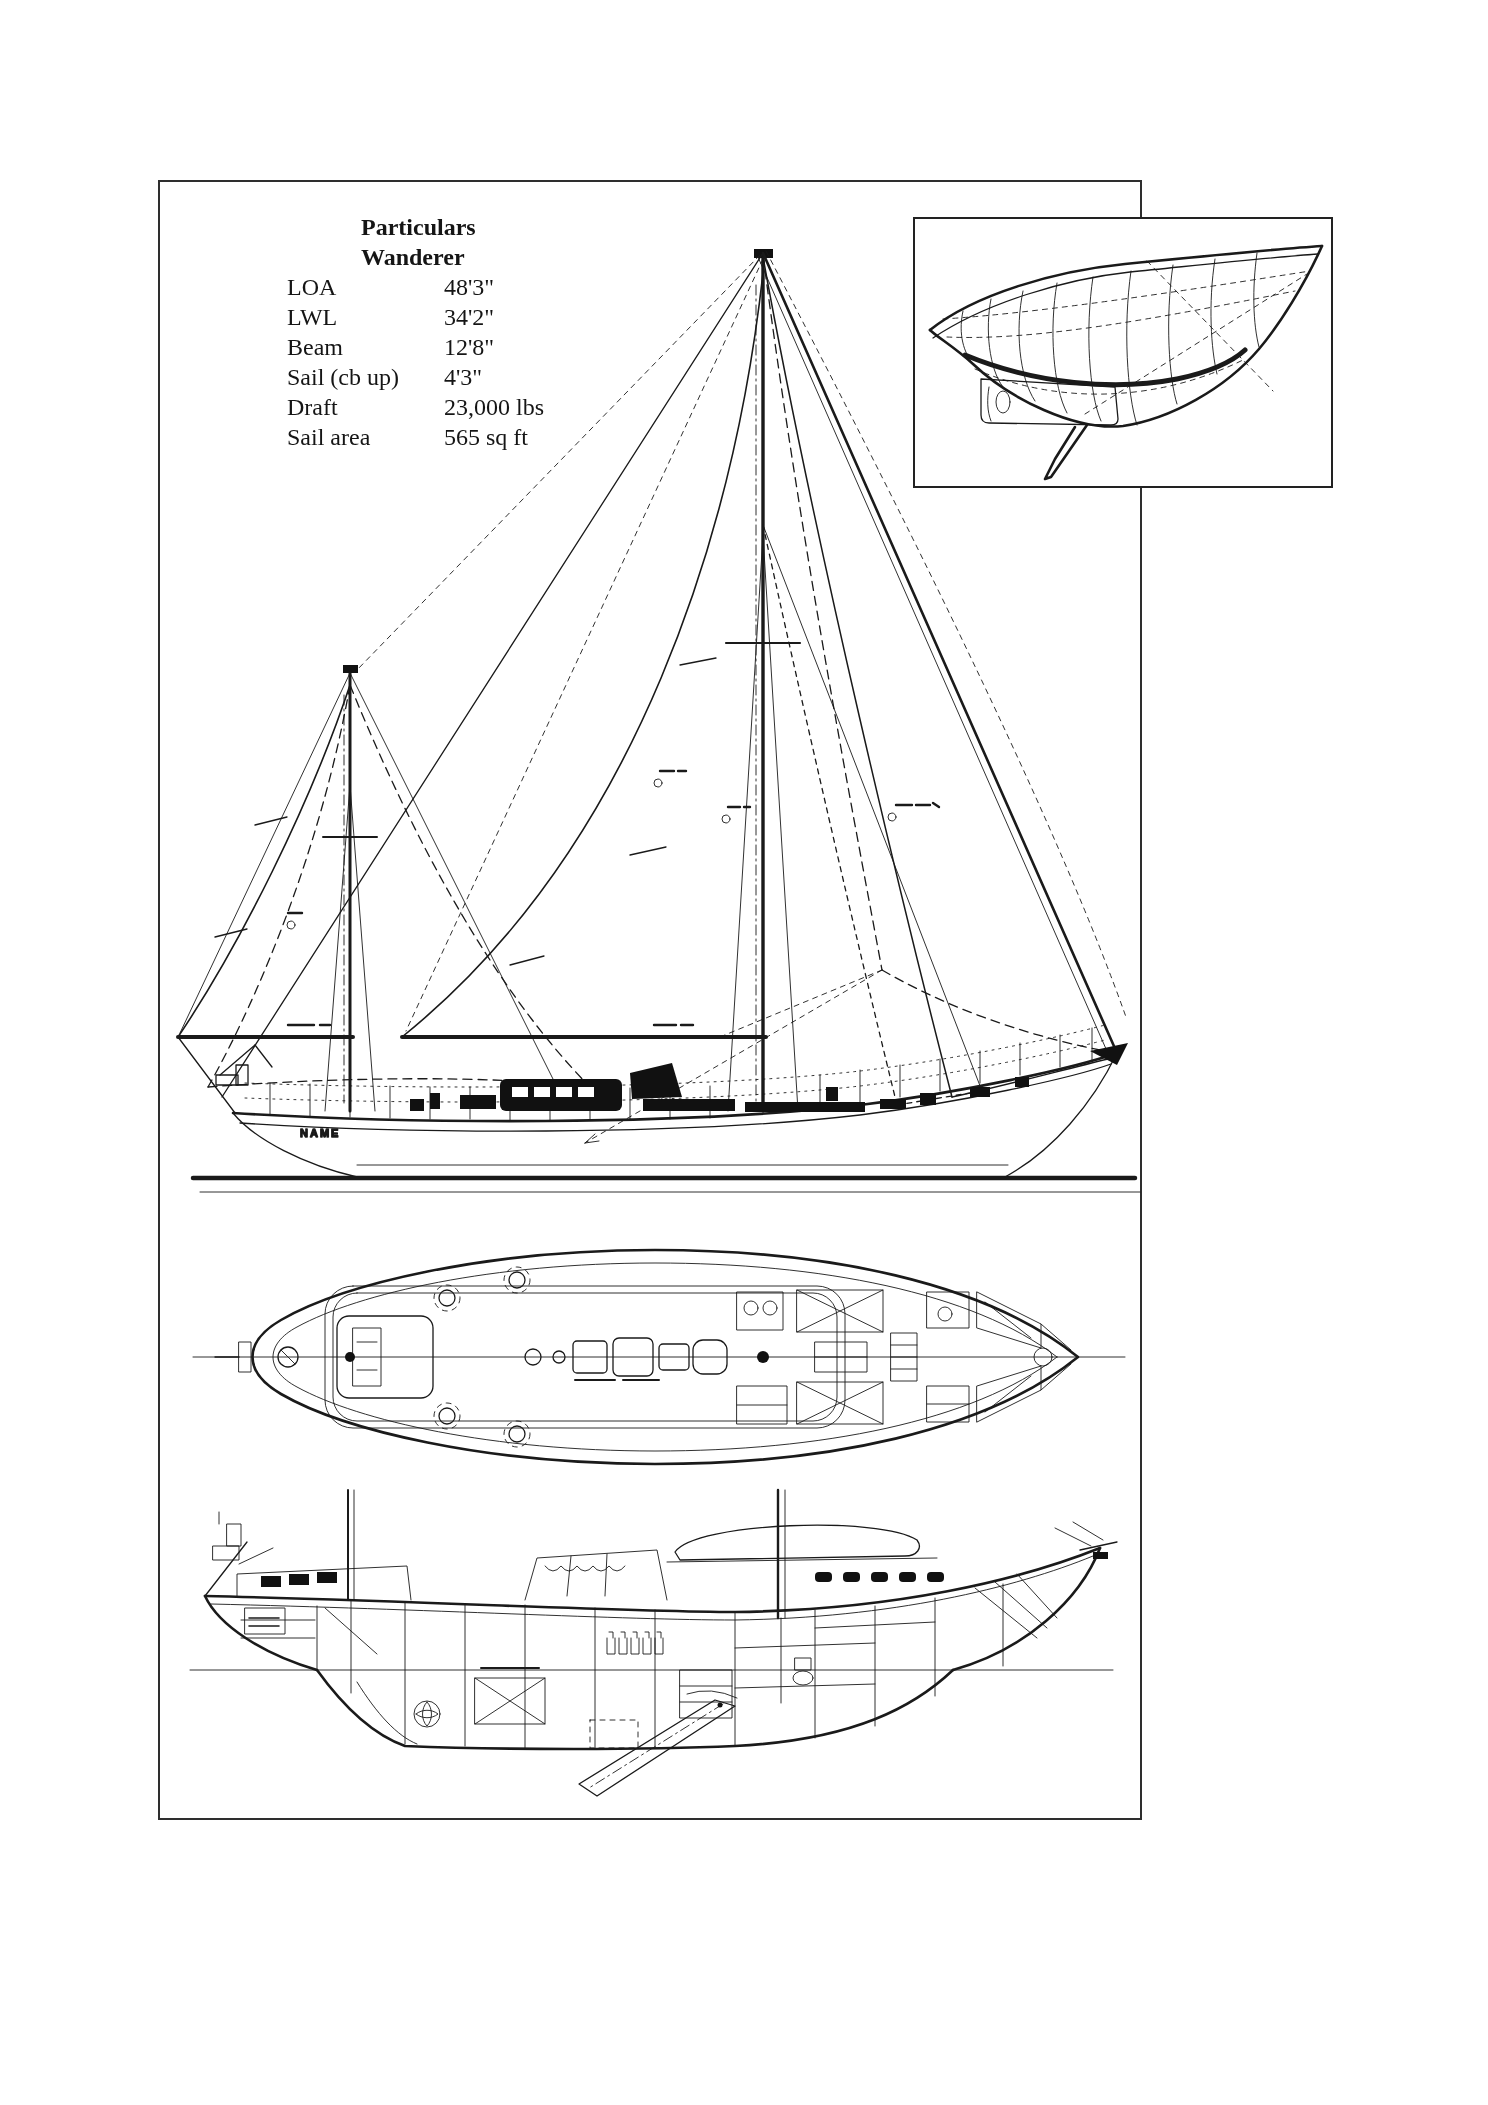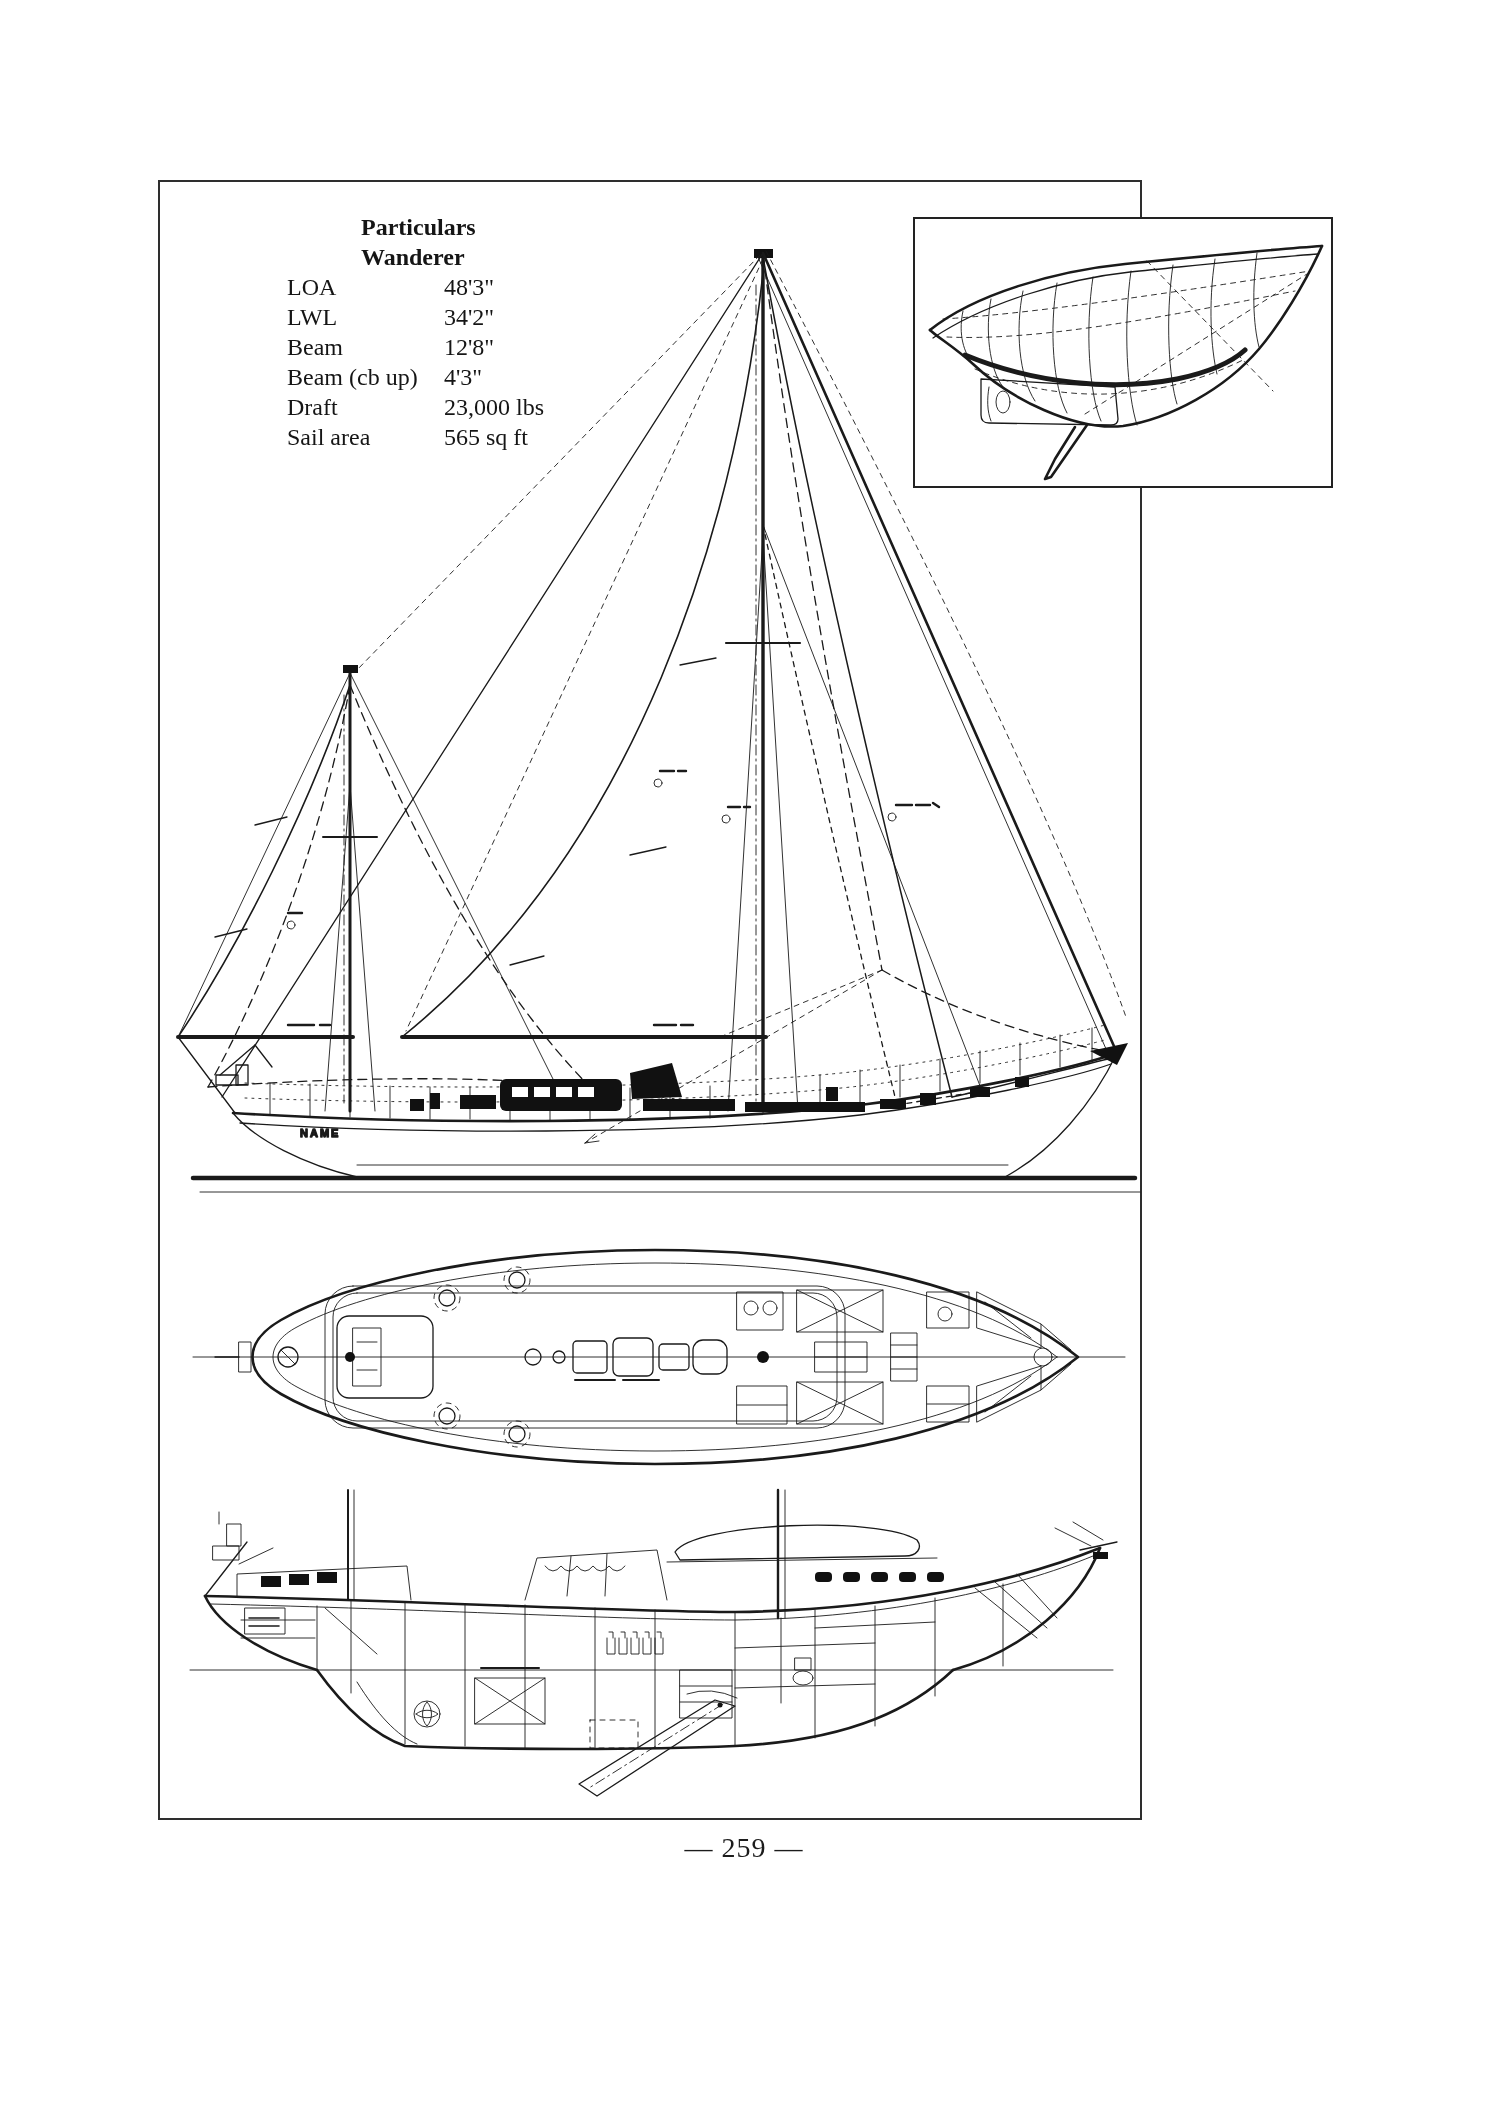--- a/index.html
+++ b/index.html
@@ -45,21 +45,21 @@
     </div>
     <div class="p-row">
       <span class="p-label">LWL</span>
       <span class="p-value">34'2"</span>
     </div>
     <div class="p-row">
       <span class="p-label">Beam</span>
       <span class="p-value">12'8"</span>
     </div>
     <div class="p-row">
-      <span class="p-label">Beam (cb up)</span>
+      <span class="p-label">Sail (cb up)</span>
       <span class="p-value">4'3"</span>
     </div>
     <div class="p-row">
       <span class="p-label">Draft</span>
       <span class="p-value">23,000 lbs</span>
     </div>
     <div class="p-row">
       <span class="p-label">Sail area</span>
       <span class="p-value">565 sq ft</span>
     </div>
@@ -467,15 +467,14 @@
       </g>
       <g>
         <line x1="905" y1="62" x2="942" y2="54"></line>
         <rect x="918" y="64" width="15" height="7" class="blk"></rect>
         <line x1="880" y1="40" x2="916" y2="58" class="thin"></line>
         <line x1="898" y1="34" x2="928" y2="52" class="thin"></line>
       </g>
     </g>
   </svg>
 
-  <div class="pageno">— 259 —</div>
 
 </div>
 
 </body></html>

